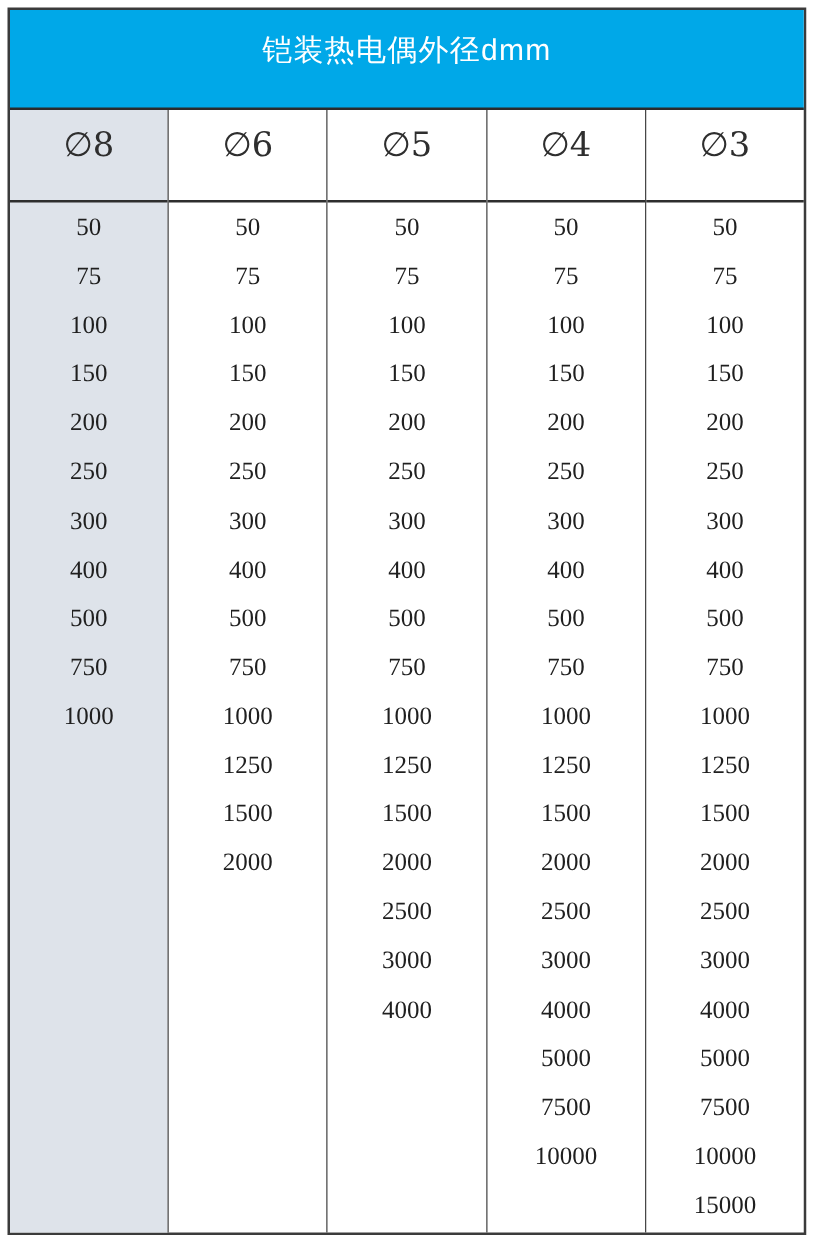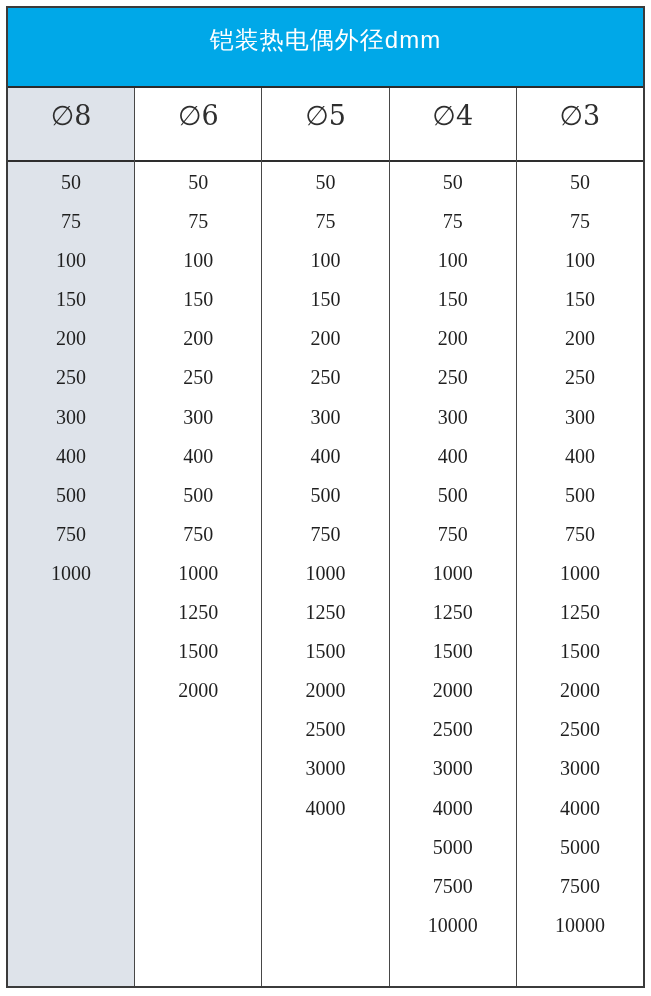--- a/index.html
+++ b/index.html
@@ -189,17 +189,18 @@
           <div class="cell">1000</div>
           <div class="cell">1250</div>
           <div class="cell">1500</div>
           <div class="cell">2000</div>
           <div class="cell">2500</div>
           <div class="cell">3000</div>
           <div class="cell">4000</div>
           <div class="cell">5000</div>
           <div class="cell">7500</div>
           <div class="cell">10000</div>
+          <div class="cell">15000</div>
         </div>
     </div>
 
   </div>
 </div>
 
 </body></html>

